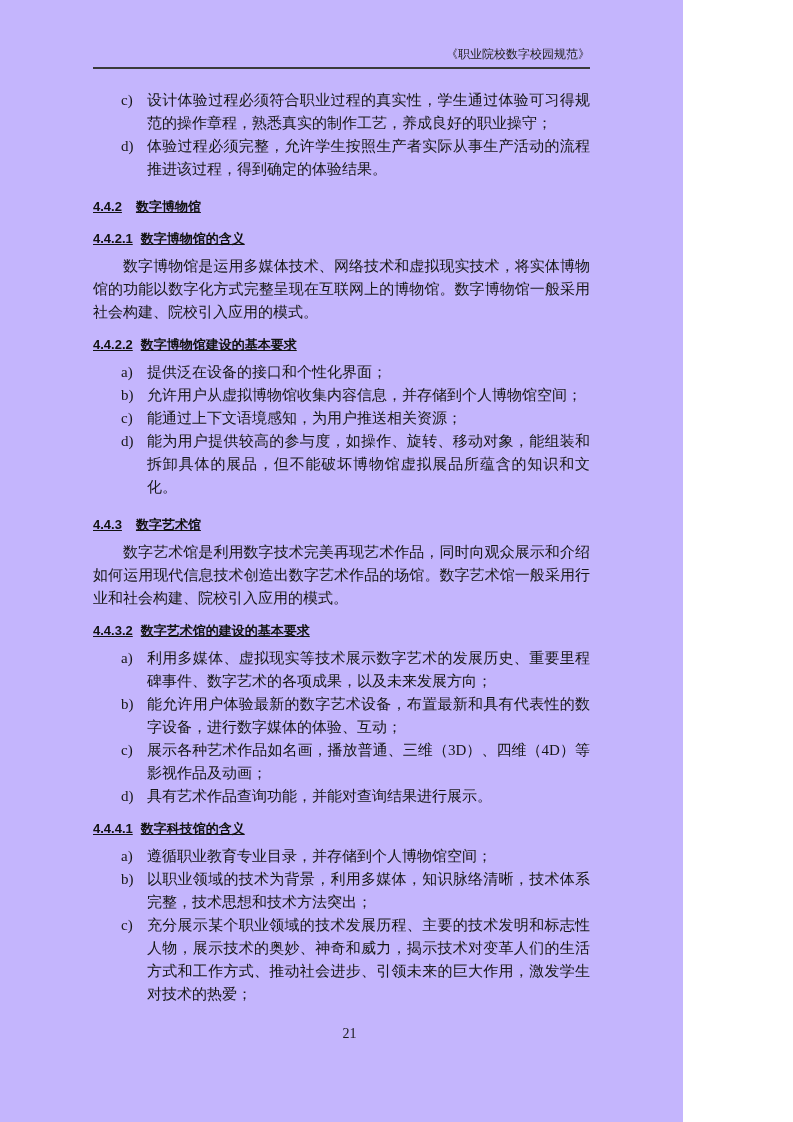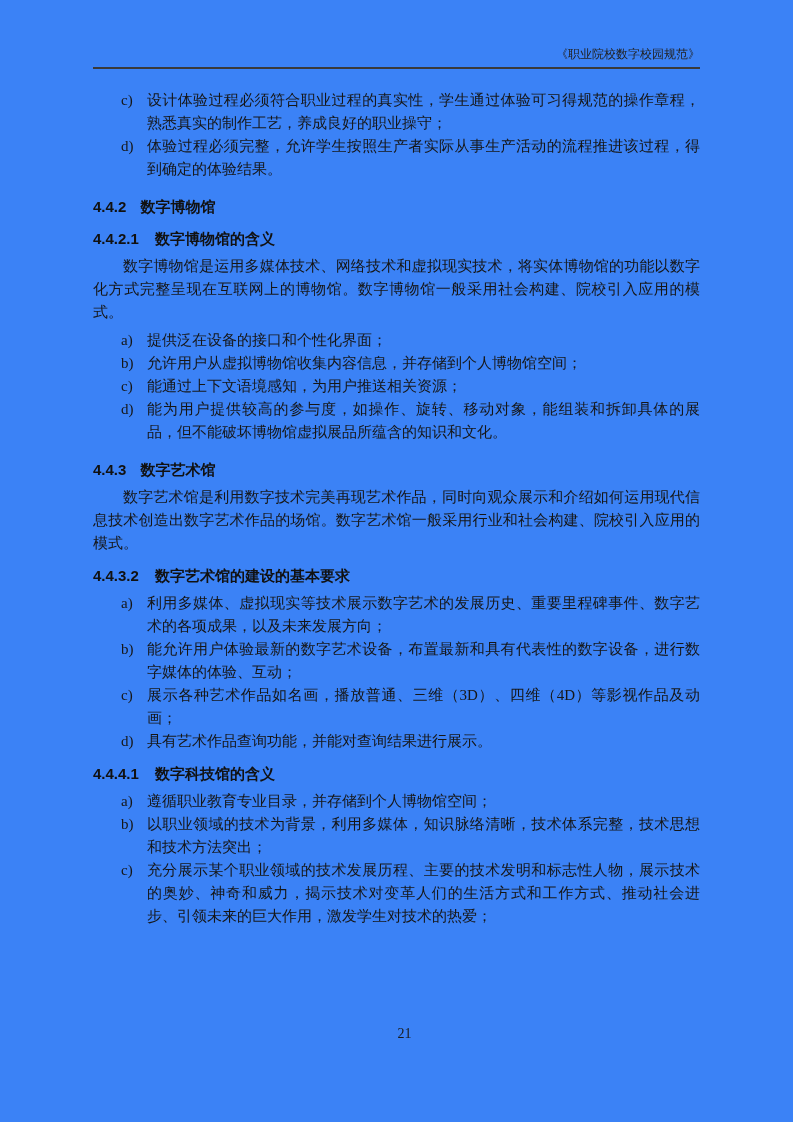--- a/index.html
+++ b/index.html
@@ -1,21 +1,21 @@
 <!DOCTYPE html>
 <html><head>
 <meta charset="utf-8">
 <style>
   * { margin: 0; padding: 0; box-sizing: border-box; }
   html, body { background: #ffffff; }
   .page {
     position: relative;
-    width: 793px;
+    width: 683px;
     height: 1122px;
-    background: #3b82f6;
+    background: #c4b5fd;
     color: #161616;
     font-family: "Liberation Serif", serif;
     overflow: hidden;
   }
   .margins { padding: 0 93px; }
   .header {
     padding-top: 46px;
     text-align: right;
     font-size: 12px;
     line-height: 16px;
@@ -27,28 +27,29 @@
     margin-top: 5px;
   }
   .body-copy { font-size: 15px; line-height: 23px; }
   .intro-list { margin-top: 20px; }
   .list-item { display: flex; padding-left: 28px; }
   .li-label { flex: 0 0 26px; }
   .li-text { flex: 1; text-align: justify; }
   .h2, .h3 {
     font-family: "Liberation Sans", "DejaVu Sans", sans-serif;
     font-weight: bold;
-    font-size: 15px;
+    font-size: 13px;
     line-height: 23px;
     color: #111;
+    text-decoration: underline;
   }
   .h2 { margin-top: 14px; }
   .h3 { margin-top: 9px; }
   .h2 .h-num { margin-right: 14px; }
-  .h3 .h-num { margin-right: 16px; }
+  .h3 .h-num { margin-right: 8px; }
   .para {
     margin-top: 5px;
     text-indent: 2em;
     text-align: justify;
   }
   .req-list { margin-top: 5px; }
   .footer {
     position: absolute;
     top: 1026px;
     left: 8px;
@@ -83,20 +84,23 @@
       </div>
 
       <div class="section">
         <div class="h2">
           <span class="h-num">4.4.2</span><span>数字博物馆</span>
         </div>
         <div class="h3">
           <span class="h-num">4.4.2.1</span><span>数字博物馆的含义</span>
         </div>
         <p class="para">数字博物馆是运用多媒体技术、网络技术和虚拟现实技术，将实体博物馆的功能以数字化方式完整呈现在互联网上的博物馆。数字博物馆一般采用社会构建、院校引入应用的模式。</p>
+        <div class="h3">
+          <span class="h-num">4.4.2.2</span><span>数字博物馆建设的基本要求</span>
+        </div>
         <div class="req-list">
           <div class="list-item">
             <span class="li-label">a)</span>
             <span class="li-text">提供泛在设备的接口和个性化界面；</span>
           </div>
           <div class="list-item">
             <span class="li-label">b)</span>
             <span class="li-text">允许用户从虚拟博物馆收集内容信息，并存储到个人博物馆空间；</span>
           </div>
           <div class="list-item">

